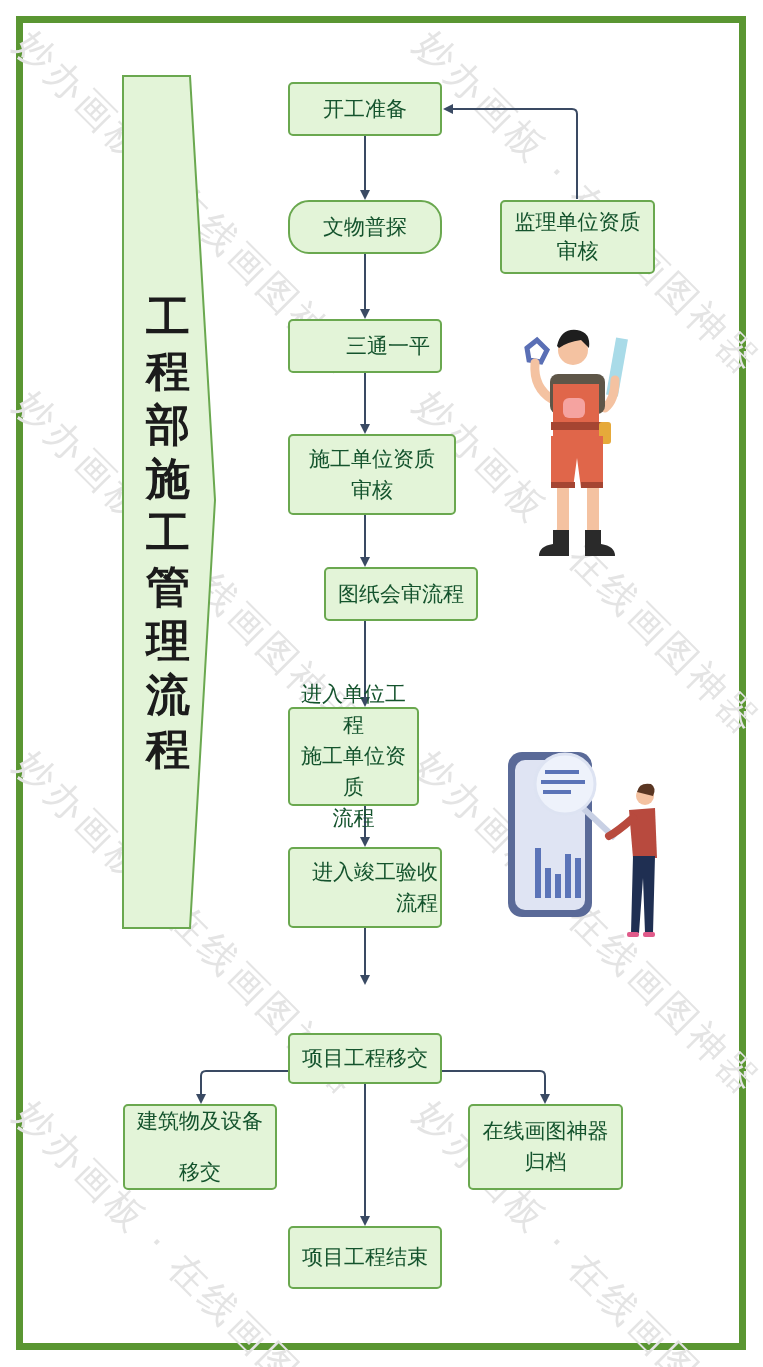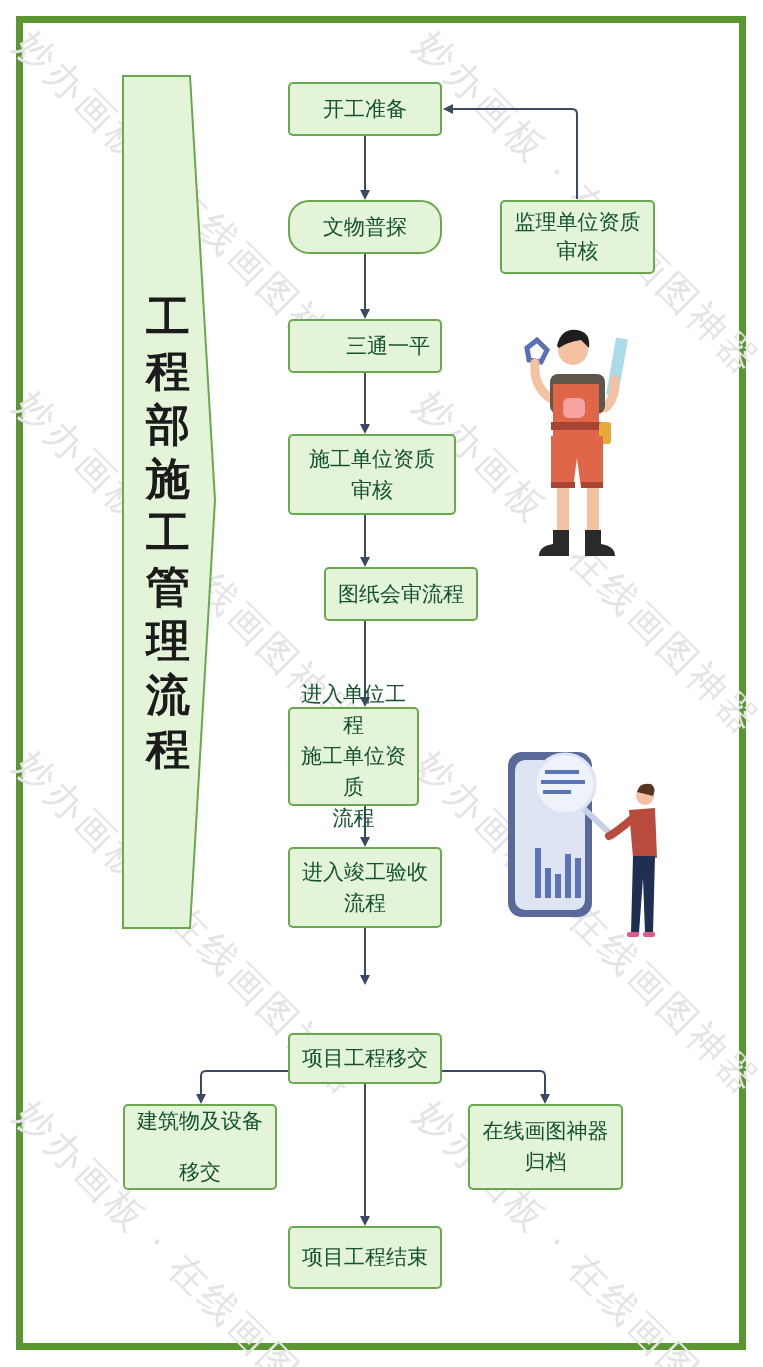--- a/index.html
+++ b/index.html
@@ -81,21 +81,21 @@
   <span>审核</span>
 </div>
 <div class="node" style="left:288px;top:567px;width:154px;height:54px;margin-left:36px;">
     <span>图纸会审流程</span>
   </div>
 <div class="node" style="left:288px;top:707px;width:131px;height:99px;flex-direction:column;">
   <span>进入单位工程</span>
   <span>施工单位资质</span>
   <span>流程</span>
 </div>
-<div class="node" style="left:288px;top:847px;width:154px;height:81px;flex-direction:column;">
+<div class="node" style="left:288px;top:847px;width:154px;height:81px;flex-direction:column;align-items:flex-end;">
   <span>进入竣工验收</span>
   <span>流程</span>
 </div>
 <div class="node" style="left:288px;top:985px;width:154px;height:51px;margin-top:48px;">
     <span>项目工程移交</span>
   </div>
 
 <div class="node" style="left:500px;top:200px;width:155px;height:74px;flex-direction:column;line-height:29px;">
   <span>监理单位资质</span>
   <span>审核</span>

